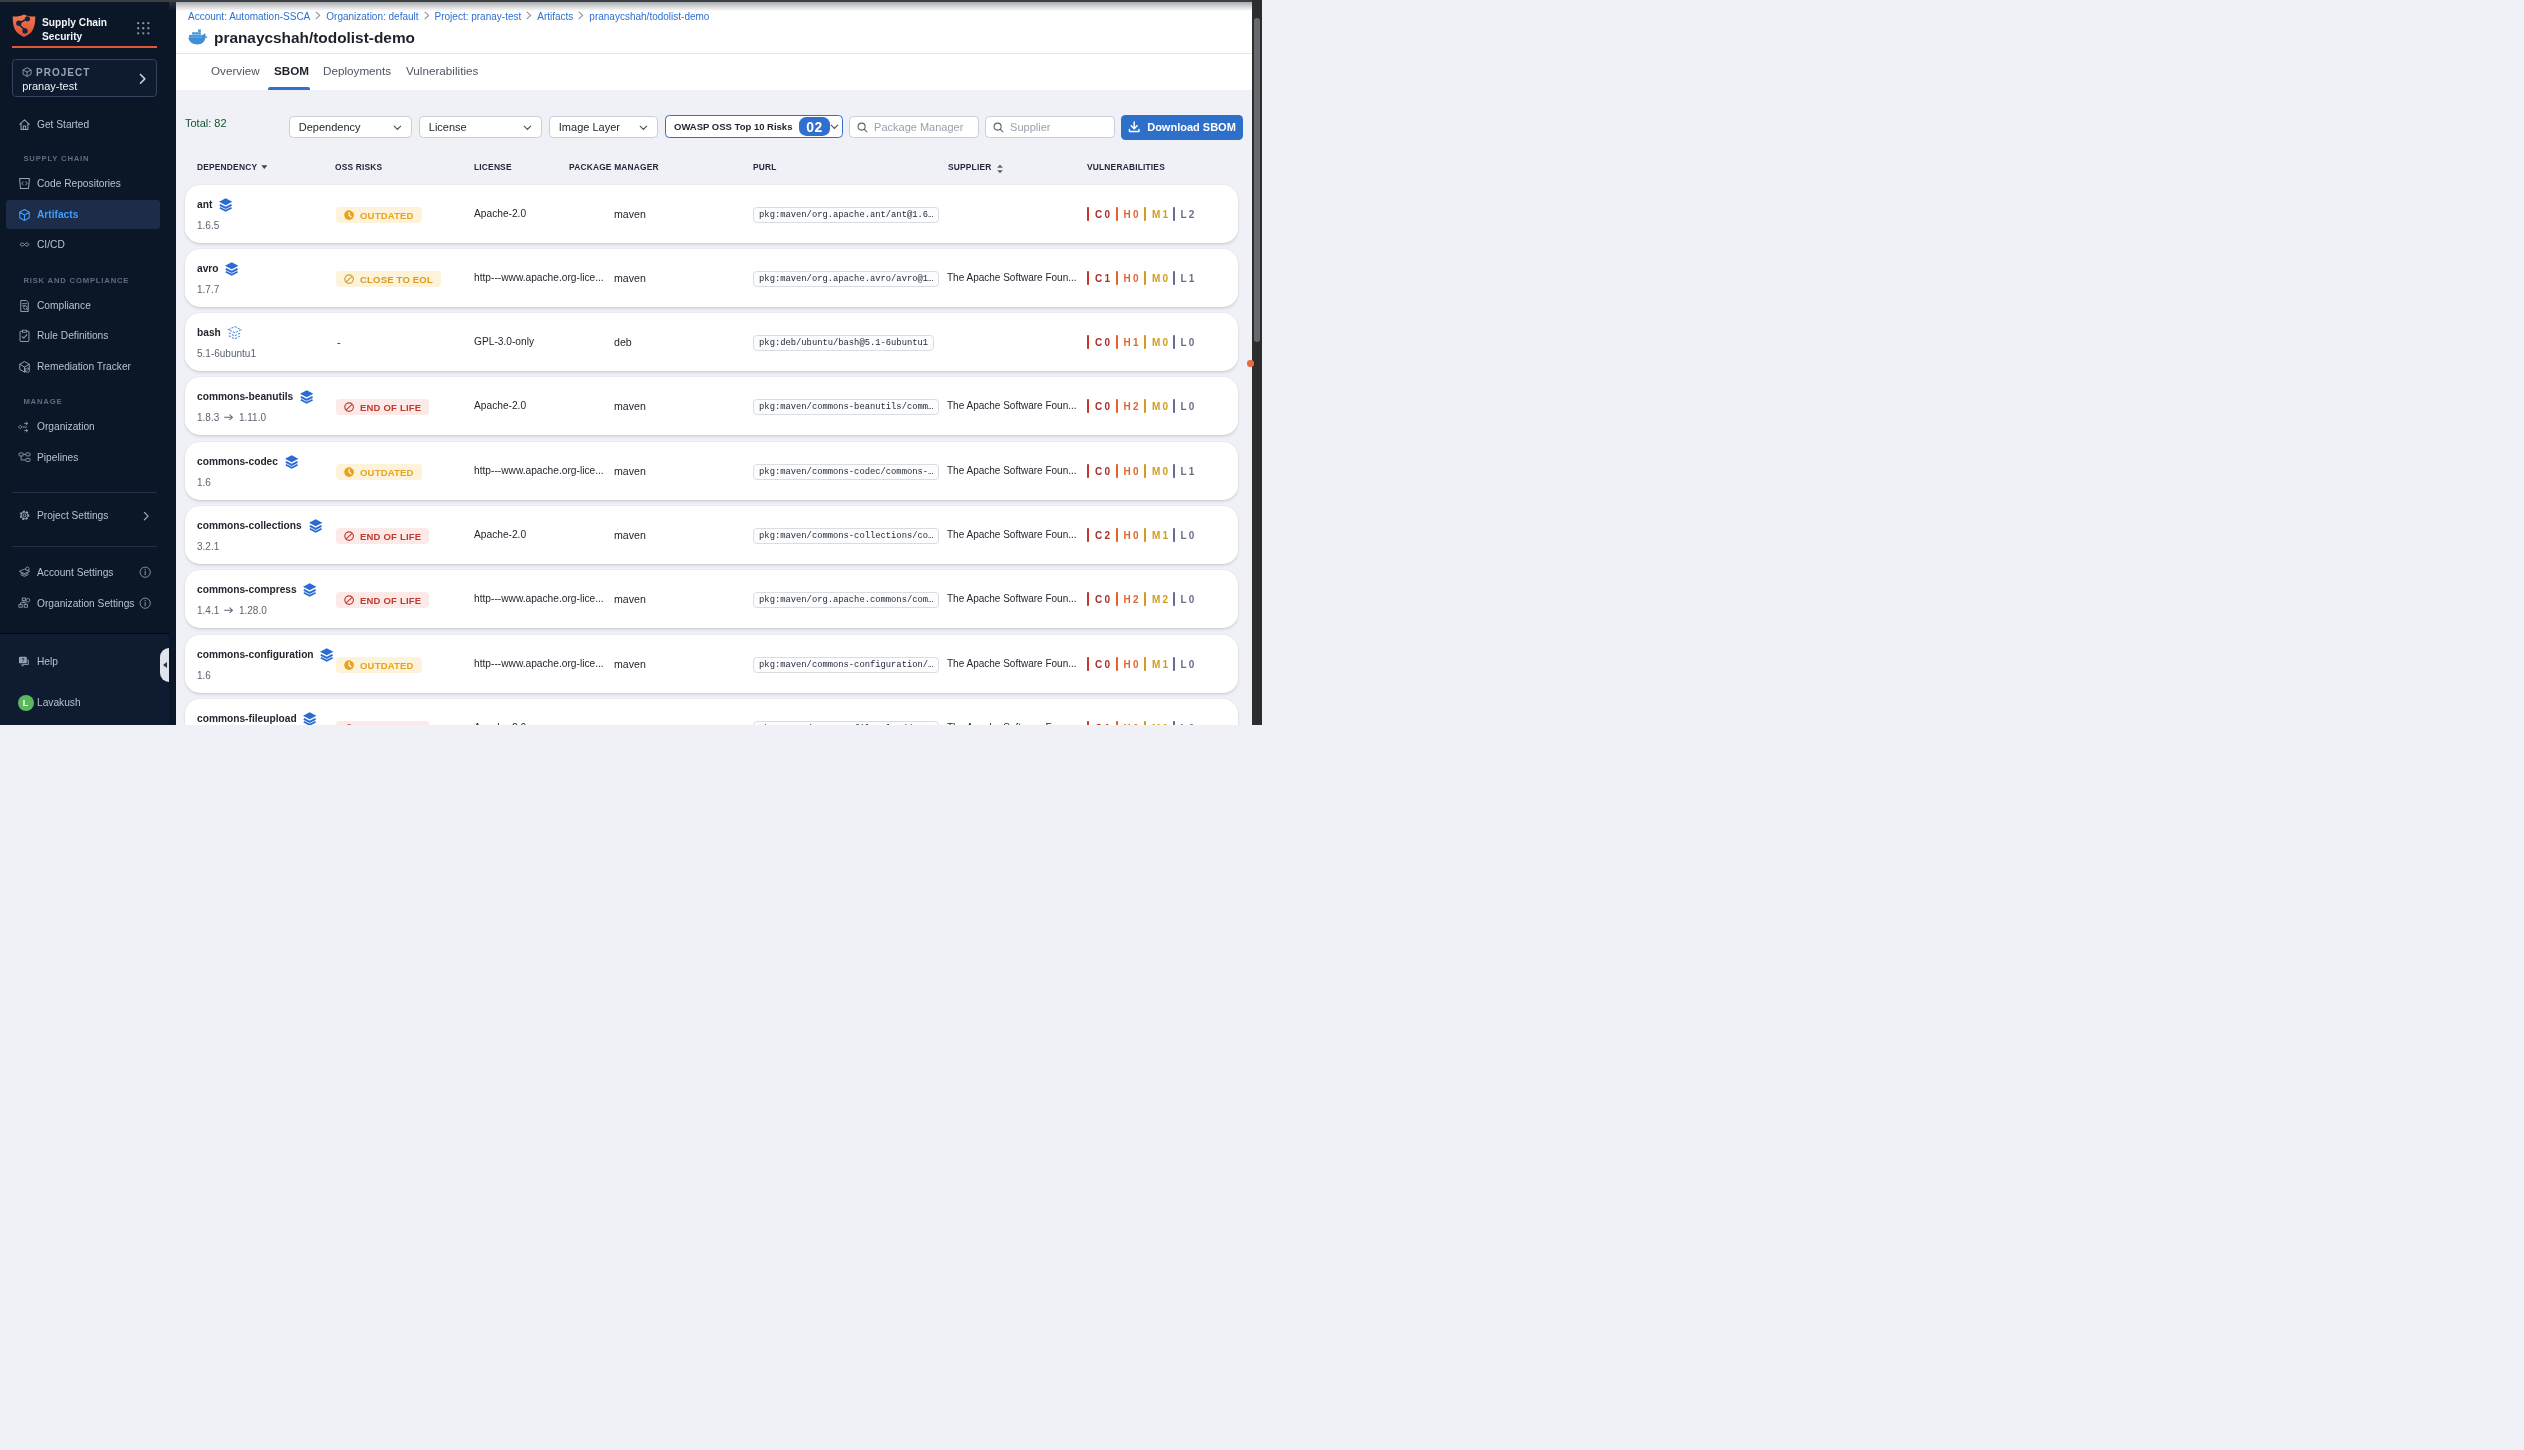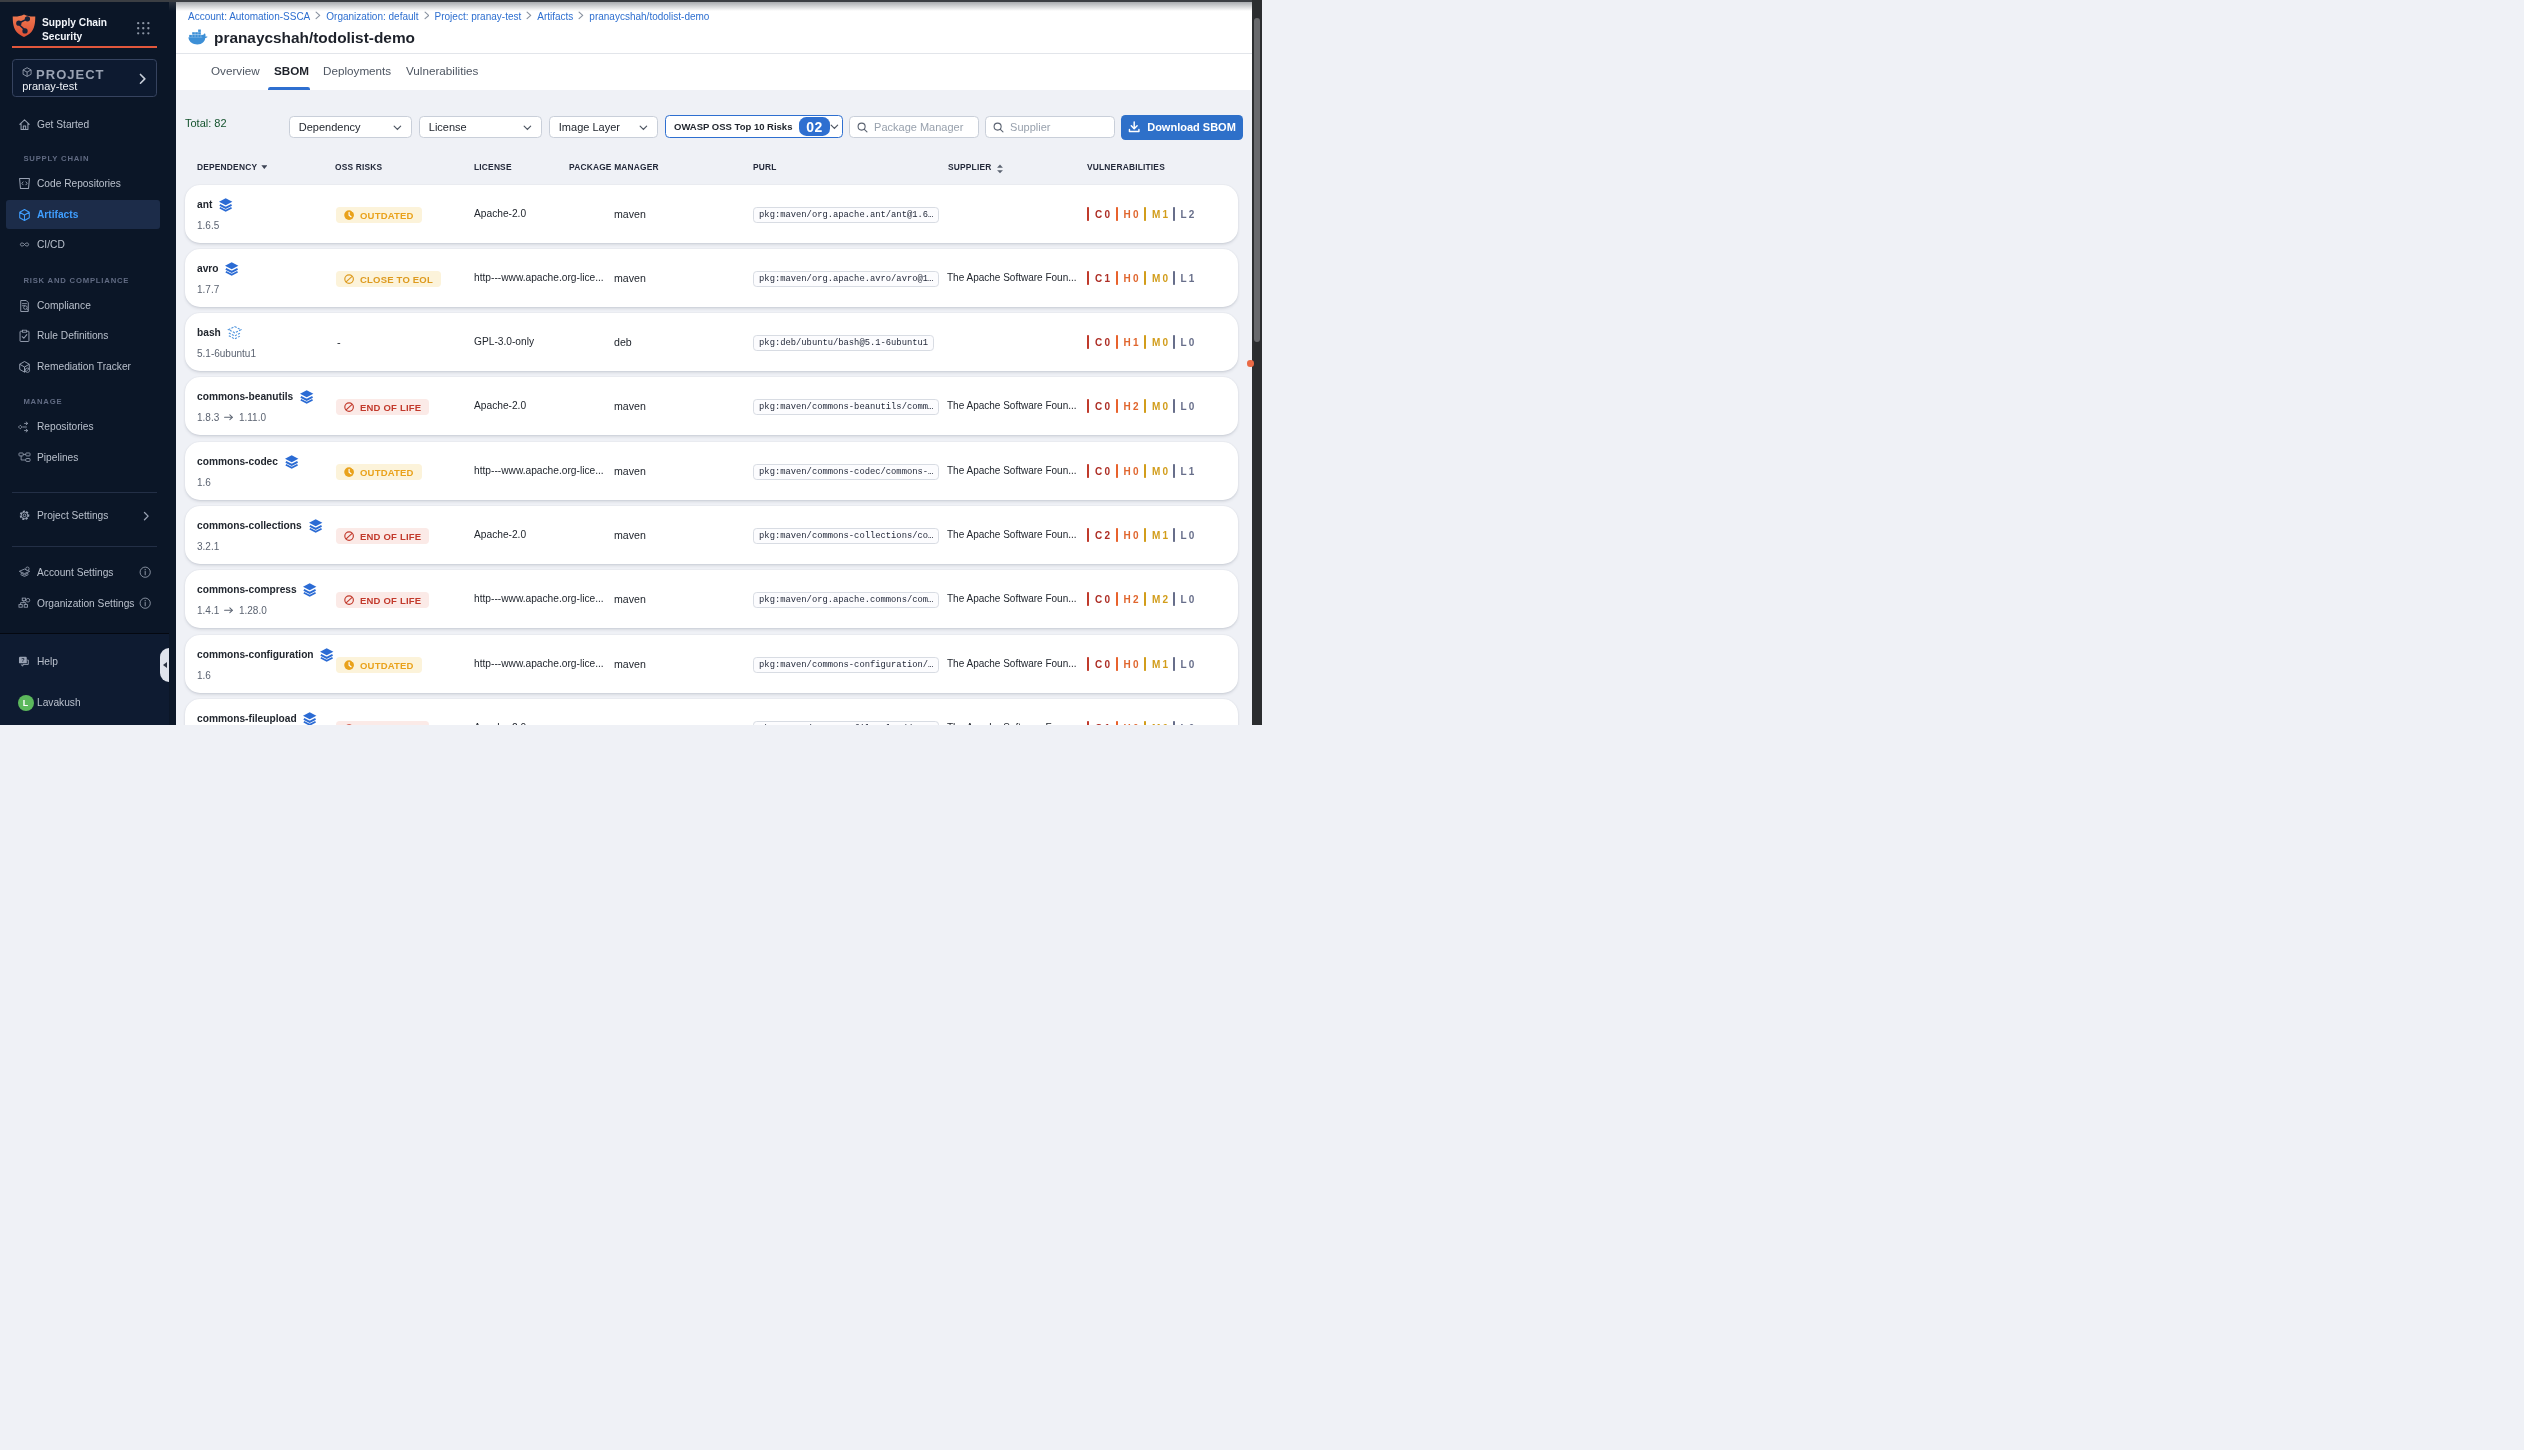--- a/index.html
+++ b/index.html
@@ -525,21 +525,21 @@
           <circle cx="10" cy="17" r="1.6"></circle>
           <circle cx="17" cy="17" r="1.6"></circle>
         </g>
     </svg>
     <div style="position:absolute;left:11.7px;top:46px;width:145px;height:1.5px;background:#e2573c"></div>
 
     <div style="position:absolute;left:11.7px;top:59px;width:145px;height:38px;border:0.7px solid #36435f;border-radius:3.7px;background:#0d1a30">
       <svg style="position:absolute;left:9.5px;top:6.6px" width="10.2" height="10.2" viewBox="0 0 14 14">
           <path d="M7 1 L12.5 4 L12.5 10 L7 13 L1.5 10 L1.5 4 Z M1.5 4 L7 7 L12.5 4 M7 7 L7 13" stroke="#9aa3b3" stroke-width="1.2" fill="none" stroke-linejoin="round"></path>
         </svg>
-      <div style="position:absolute;left:23.4px;top:7px;font-size:13px;font-weight:bold;letter-spacing:1px;color:#9aa3b3">PROJECT</div>
+      <div style="position:absolute;left:23.4px;top:7px;font-size:10px;font-weight:bold;letter-spacing:1px;color:#9aa3b3">PROJECT</div>
       <div style="position:absolute;left:9.5px;top:20px;font-size:11px;color:#eef2f7">pranay-test</div>
       <svg style="position:absolute;left:126px;top:13px" width="7.3" height="11.7" viewBox="0 0 10 16">
           <path d="M2 2 L8 8 L2 14" stroke="#c6cdd8" stroke-width="2.2" fill="none" stroke-linecap="round" stroke-linejoin="round"></path>
         </svg>
     </div>
 
     <div class="sb-item" style="top:110px">
       <span class="ic">
           <svg width="14" height="14" viewBox="0 0 19 19">
             <path d="M2.5 8.5 L9.5 2 L16.5 8.5 M4.5 7.2 L4.5 16 L14.5 16 L14.5 7.2 M7.8 16 L7.8 11 L11.2 11 L11.2 16" stroke="#99a2b3" stroke-width="1.5" fill="none" stroke-linejoin="round" stroke-linecap="round"></path>
@@ -608,21 +608,21 @@
     </div>
     <div class="sb-label" style="top:397px">MANAGE</div>
     <div class="sb-item" style="top:412px">
       <span class="ic">
           <svg width="14.6" height="14" viewBox="0 0 20 19">
             <rect x="1.5" y="7.5" width="4" height="4" rx="0.8" transform="rotate(45 3.5 9.5)" stroke="#99a2b3" stroke-width="1.3" fill="none"></rect>
             <path d="M7.5 9.5 L13 9.5 M10 4 L14.5 4 M10 15 L14.5 15" stroke="#99a2b3" stroke-width="1.3" fill="none" stroke-linecap="round"></path>
             <path d="M12.5 1.8 L15 4 L12.5 6.2 M12.5 12.8 L15 15 L12.5 17.2" stroke="#99a2b3" stroke-width="1.3" fill="none" stroke-linecap="round" stroke-linejoin="round"></path>
           </svg>
         </span>
-      <span class="tx">Repositories</span>
+      <span class="tx">Organization</span>
     </div>
     <div class="sb-item" style="top:443px">
       <span class="ic">
           <svg width="14.6" height="12.4" viewBox="0 0 20 17">
             <rect x="1.5" y="2" width="6.5" height="4.5" rx="1" stroke="#99a2b3" stroke-width="1.3" fill="none"></rect>
             <rect x="12" y="2" width="6.5" height="4.5" rx="1" stroke="#99a2b3" stroke-width="1.3" fill="none"></rect>
             <rect x="12" y="10.5" width="6.5" height="4.5" rx="1" stroke="#99a2b3" stroke-width="1.3" fill="none"></rect>
             <path d="M8 4.2 L12 4.2 M4.8 6.5 L4.8 12.8 L12 12.8" stroke="#99a2b3" stroke-width="1.3" fill="none"></path>
           </svg>
         </span>

